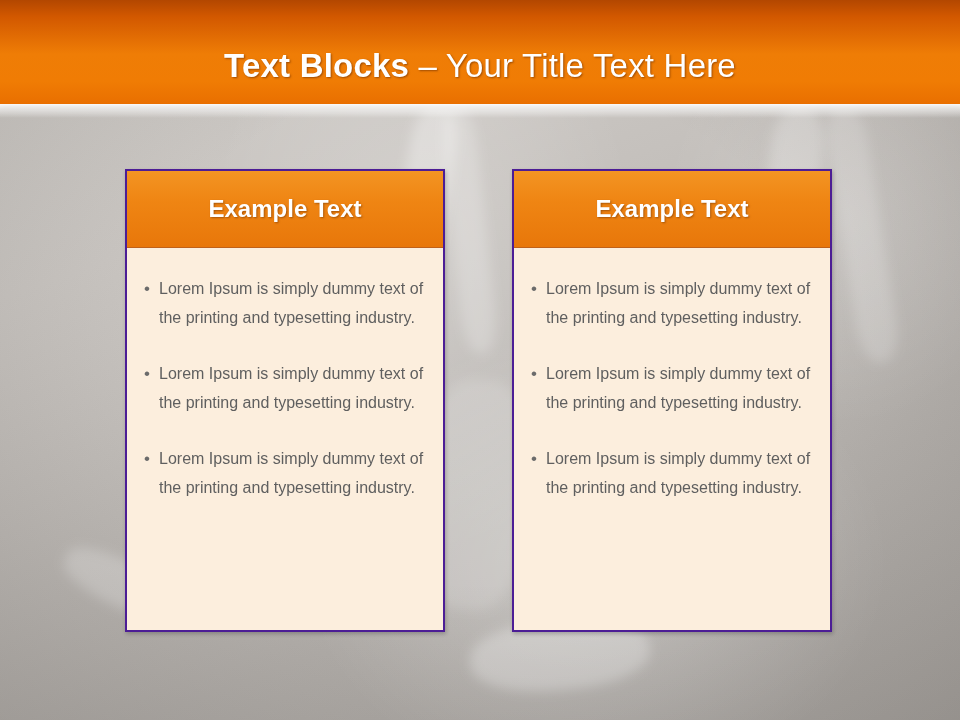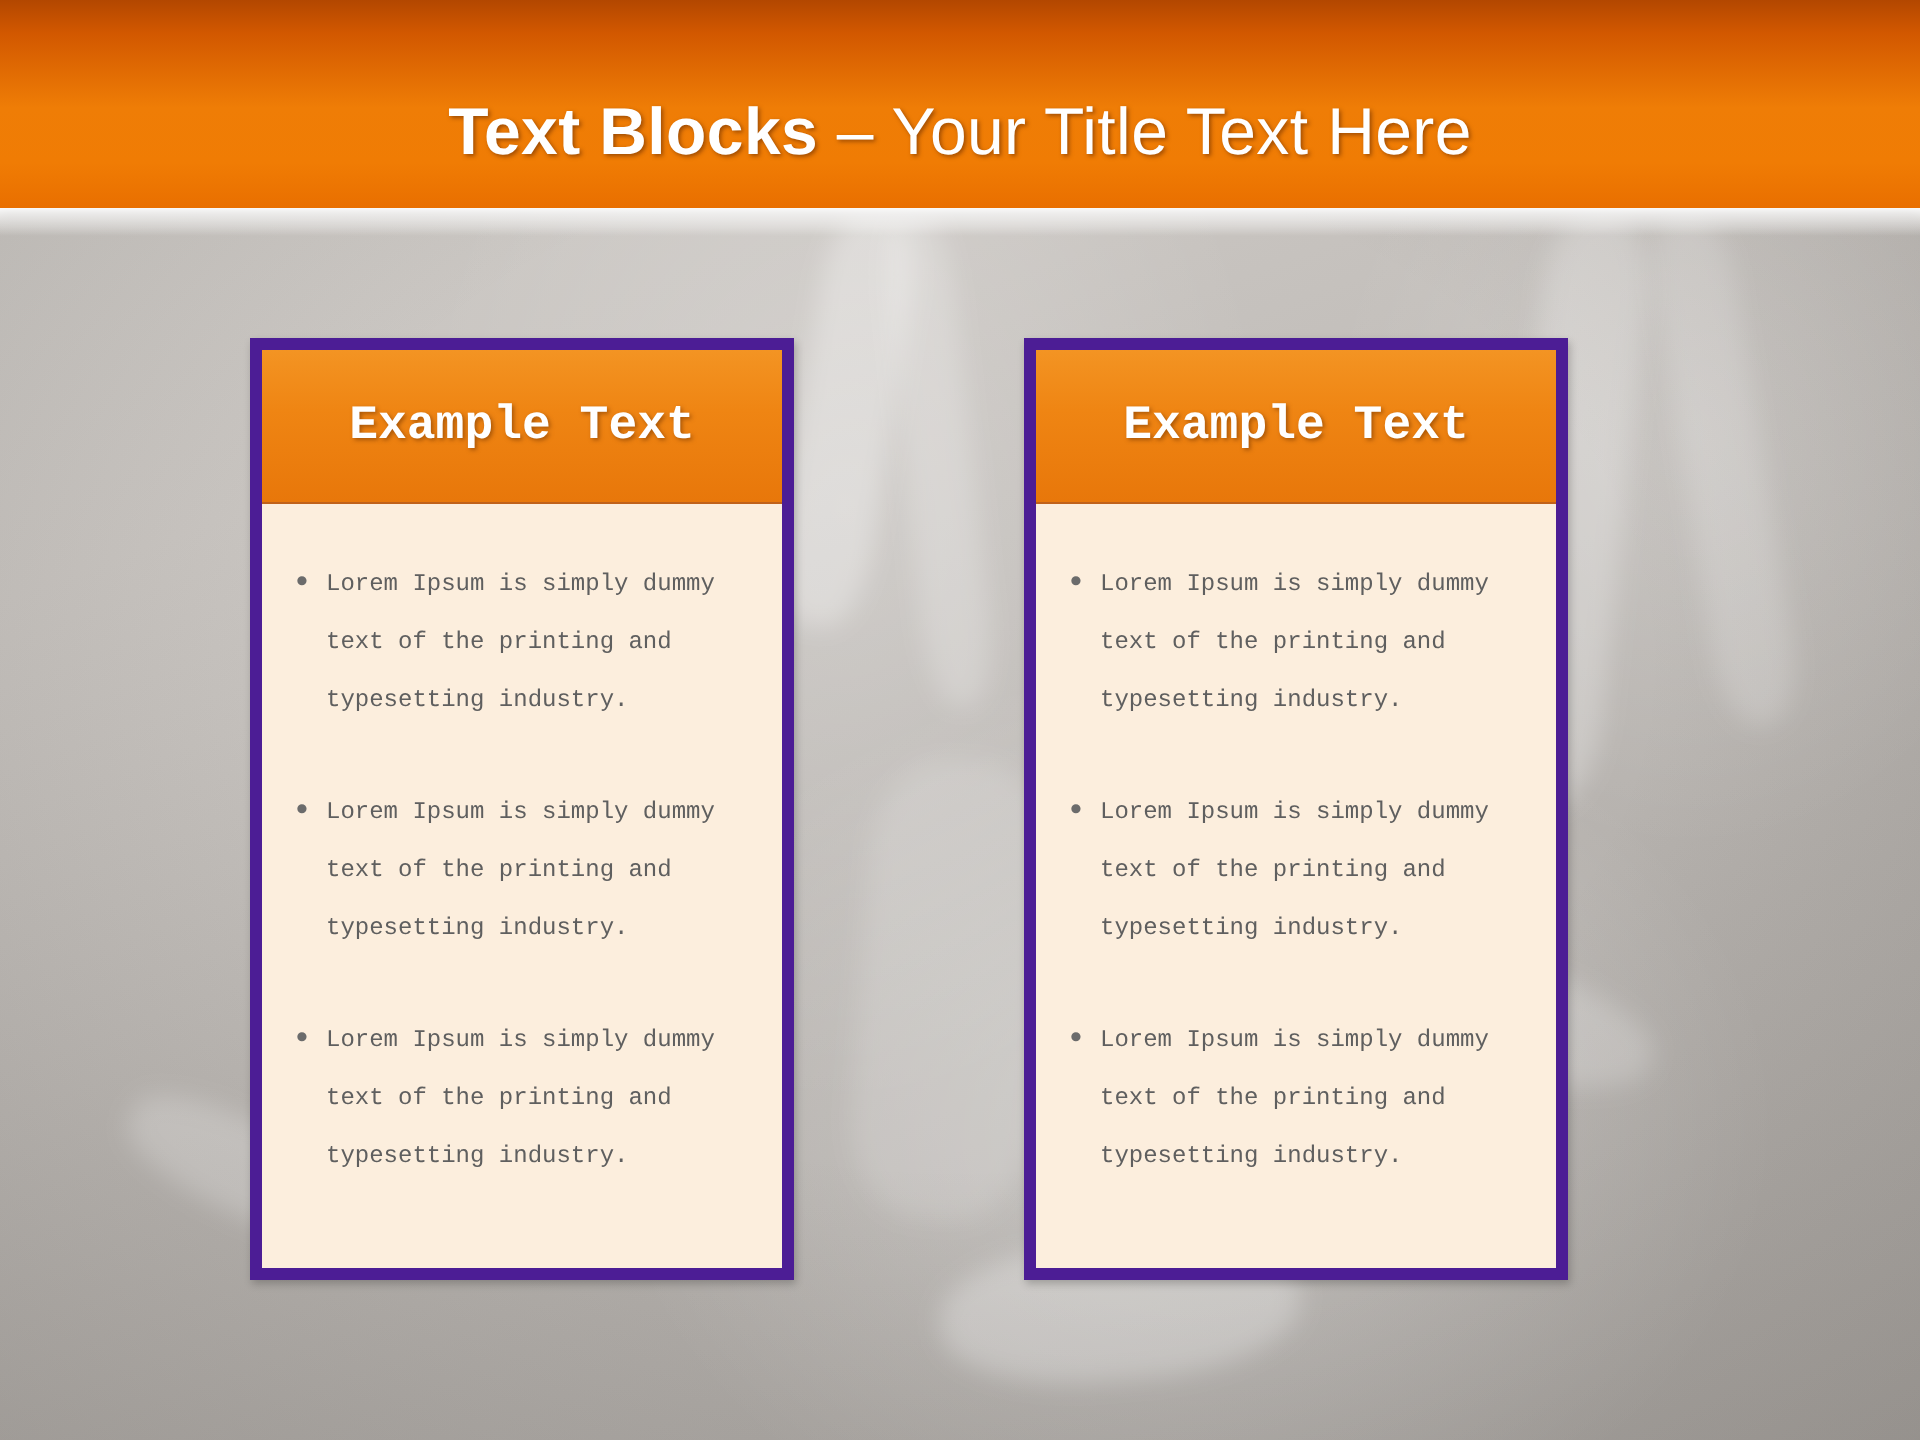--- a/index.html
+++ b/index.html
@@ -74,25 +74,24 @@
     color: #ffffff;
     letter-spacing: 0.2px;
     text-shadow: 1px 1px 2px rgba(90,35,0,0.55);
     white-space: nowrap;
   }
   .title .strong { font-weight: bold; }
   .title .light  { font-weight: normal; }
   
   .block {
     position: absolute;
-    width: 272px;
-    border: 6px solid #4c1d95;
+    width: 320px;
+    border: 2px solid #4c1d95;
     box-sizing: border-box;
     box-shadow: 1px 2px 4px rgba(0,0,0,0.22);
-    font-family: Liberation Mono, monospace;
   }
   .block-left  { left: 125px; top: 169px; }
   .block-right { left: 512px; top: 169px; }
   .block-head {
     height: 77px;
     background: linear-gradient(180deg, #f39423 0%, #ef8513 40%, #e8770a 100%);
     border-bottom: 1px solid #c0611a;
     display: flex;
     align-items: center;
     justify-content: center;
@@ -119,21 +118,21 @@
   .bullet-dot {
     flex: 0 0 auto;
     width: 24px;
     text-align: center;
     color: #6b6b6b;
     font-size: 17px;
     line-height: 29px;
   }
   .bullet-text {
     flex: 1 1 auto;
-    font-size: 12px;
+    font-size: 16px;
     line-height: 29px;
     color: #5f5f5f;
   }
 </style>
 </head>
 <body>
 
 <div class="slide">
 
   <div class="bg-photo">

